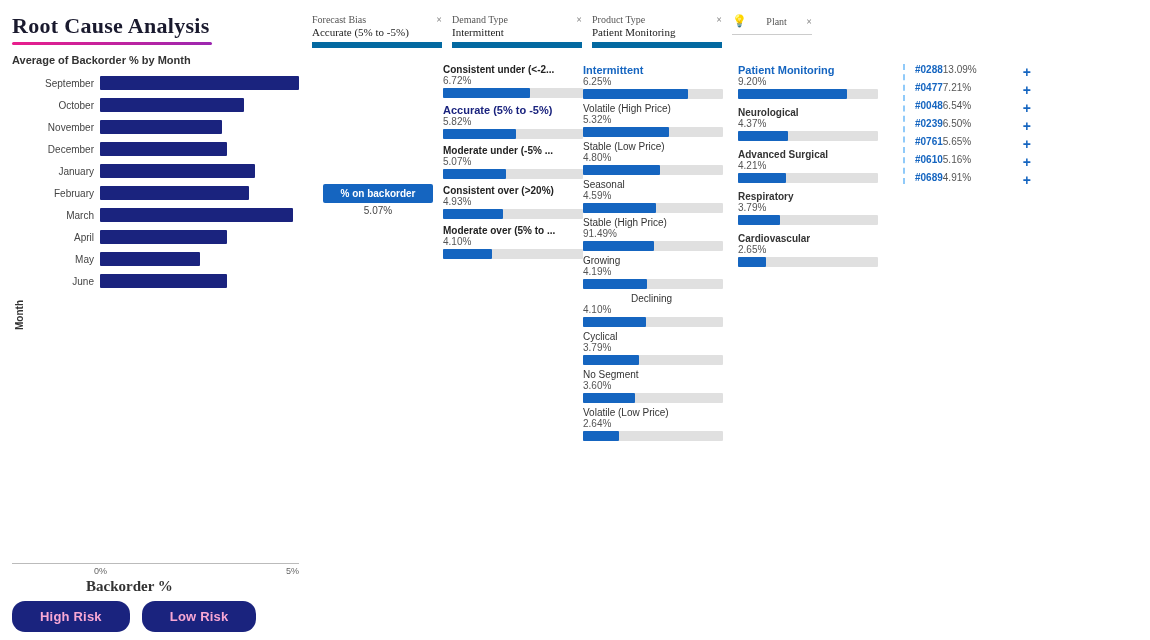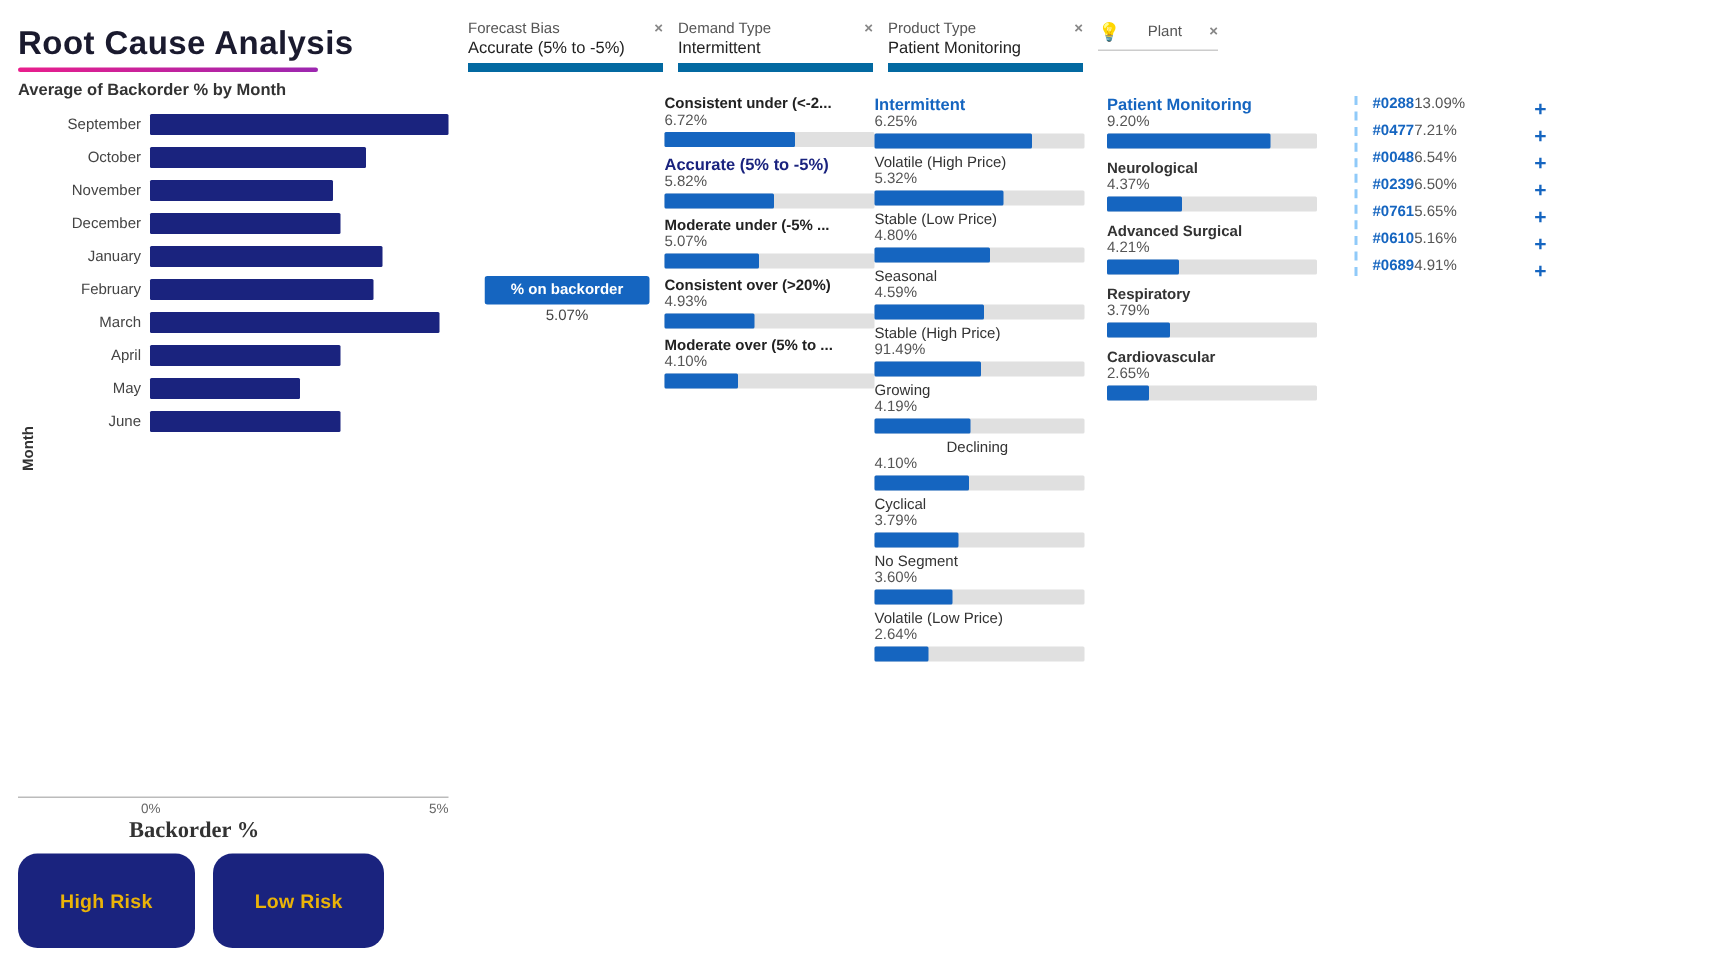--- a/index.html
+++ b/index.html
@@ -15,22 +15,23 @@
     .main-container {
       width: 1150px;
       height: 640px;
       display: flex;
       flex-direction: column;
       padding: 10px 12px 8px 12px;
     }
     
     .header-row {
       display: flex;
-      align-items: flex-end;
+      align-items: center;
       margin-bottom: 6px;
+      font-family: Liberation Serif, serif;
     }
     .title-area {
       width: 300px;
       flex-shrink: 0;
     }
     .page-title {
       font-size: 22px;
       font-weight: 700;
       color: #1a1a2e;
       letter-spacing: 0.3px;
@@ -315,23 +316,23 @@
       position: relative;
     }
     
     .bottom-buttons {
       display: flex;
       gap: 12px;
       margin-top: 6px;
     }
     .risk-btn {
       background: #1a237e;
-      color: #eab308;
+      color: #f9a8d4;
       border: none;
-      padding: 24px 28px;
+      padding: 8px 28px;
       font-size: 13px;
       font-weight: 600;
       border-radius: 13px;
       cursor: pointer;
       letter-spacing: 0.2px;
     }
     .y-axis-container {
       width: 14px;
       display: flex;
       align-items: center;

